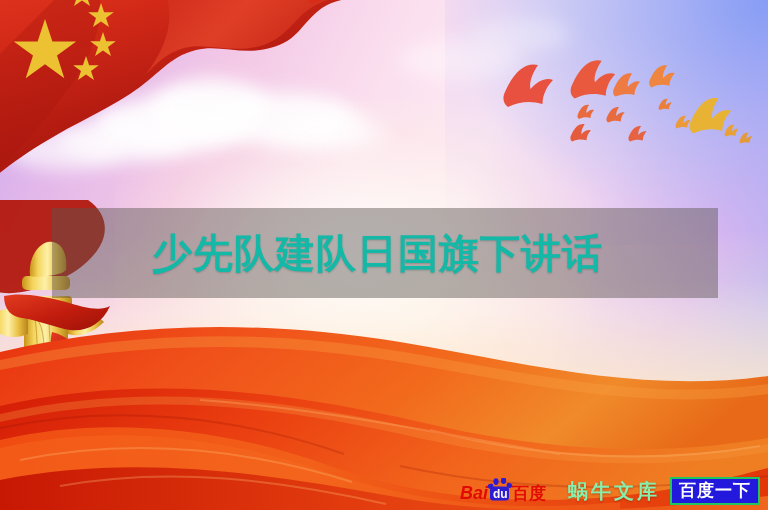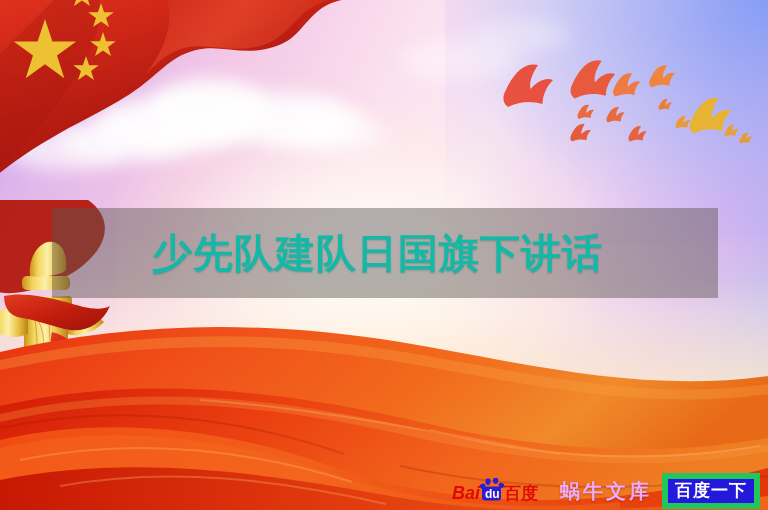--- a/index.html
+++ b/index.html
@@ -95,34 +95,34 @@
   .watermark{
     position:absolute;right:8px;bottom:6px;
     display:flex;align-items:center;gap:0px;height:26px;
   }
   .baidu-logo{
     display:flex;align-items:flex-start;height:26px;margin-right:8px;
     opacity:.95;
   }
   .baidu-logo svg{display:block;}
   .wm-brand{
-    color:#f0abfc;
+    color:#86efac;
     font-size:20px;font-weight:bold;
     letter-spacing:3px;
     margin-right:10px;
     text-shadow:0 1px 2px rgba(120,20,0,.45);
     white-space:nowrap;
   }
   .wm-btn{
     background:#2319dc;
     color:#ffffff;
     font-size:17px;font-weight:bold;
     letter-spacing:1px;
     padding:2px 7px 3px 7px;
-    border:6px solid #22c55e;
+    border:2px solid #22c55e;
     white-space:nowrap;
     line-height:19px;
   }
 </style>
 </head>
 <body>
 
 <div class="stage">
 
   <div class="sky"></div>

